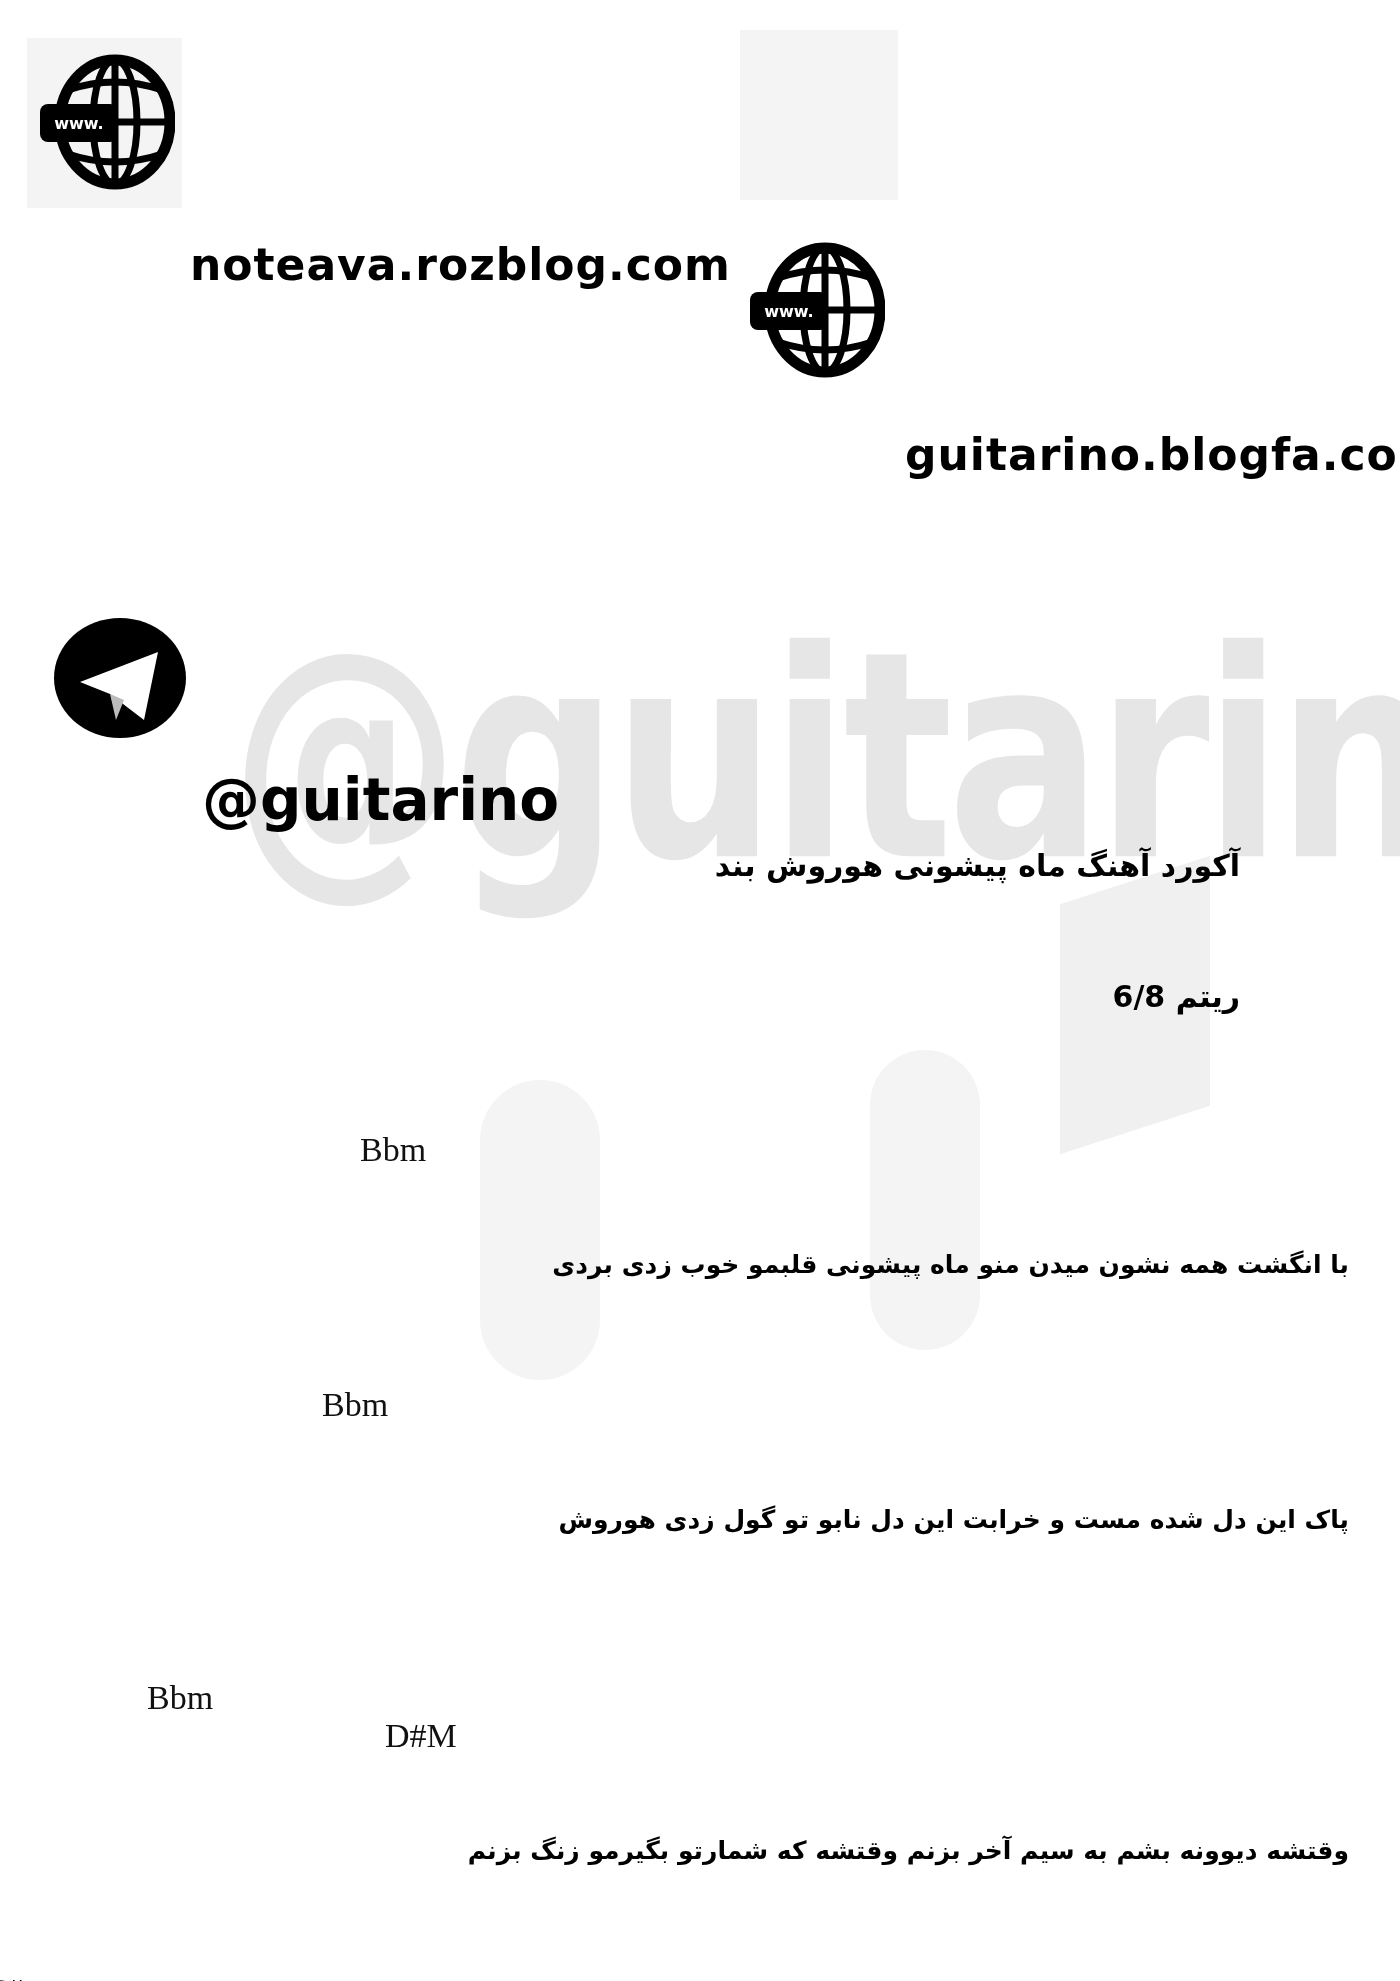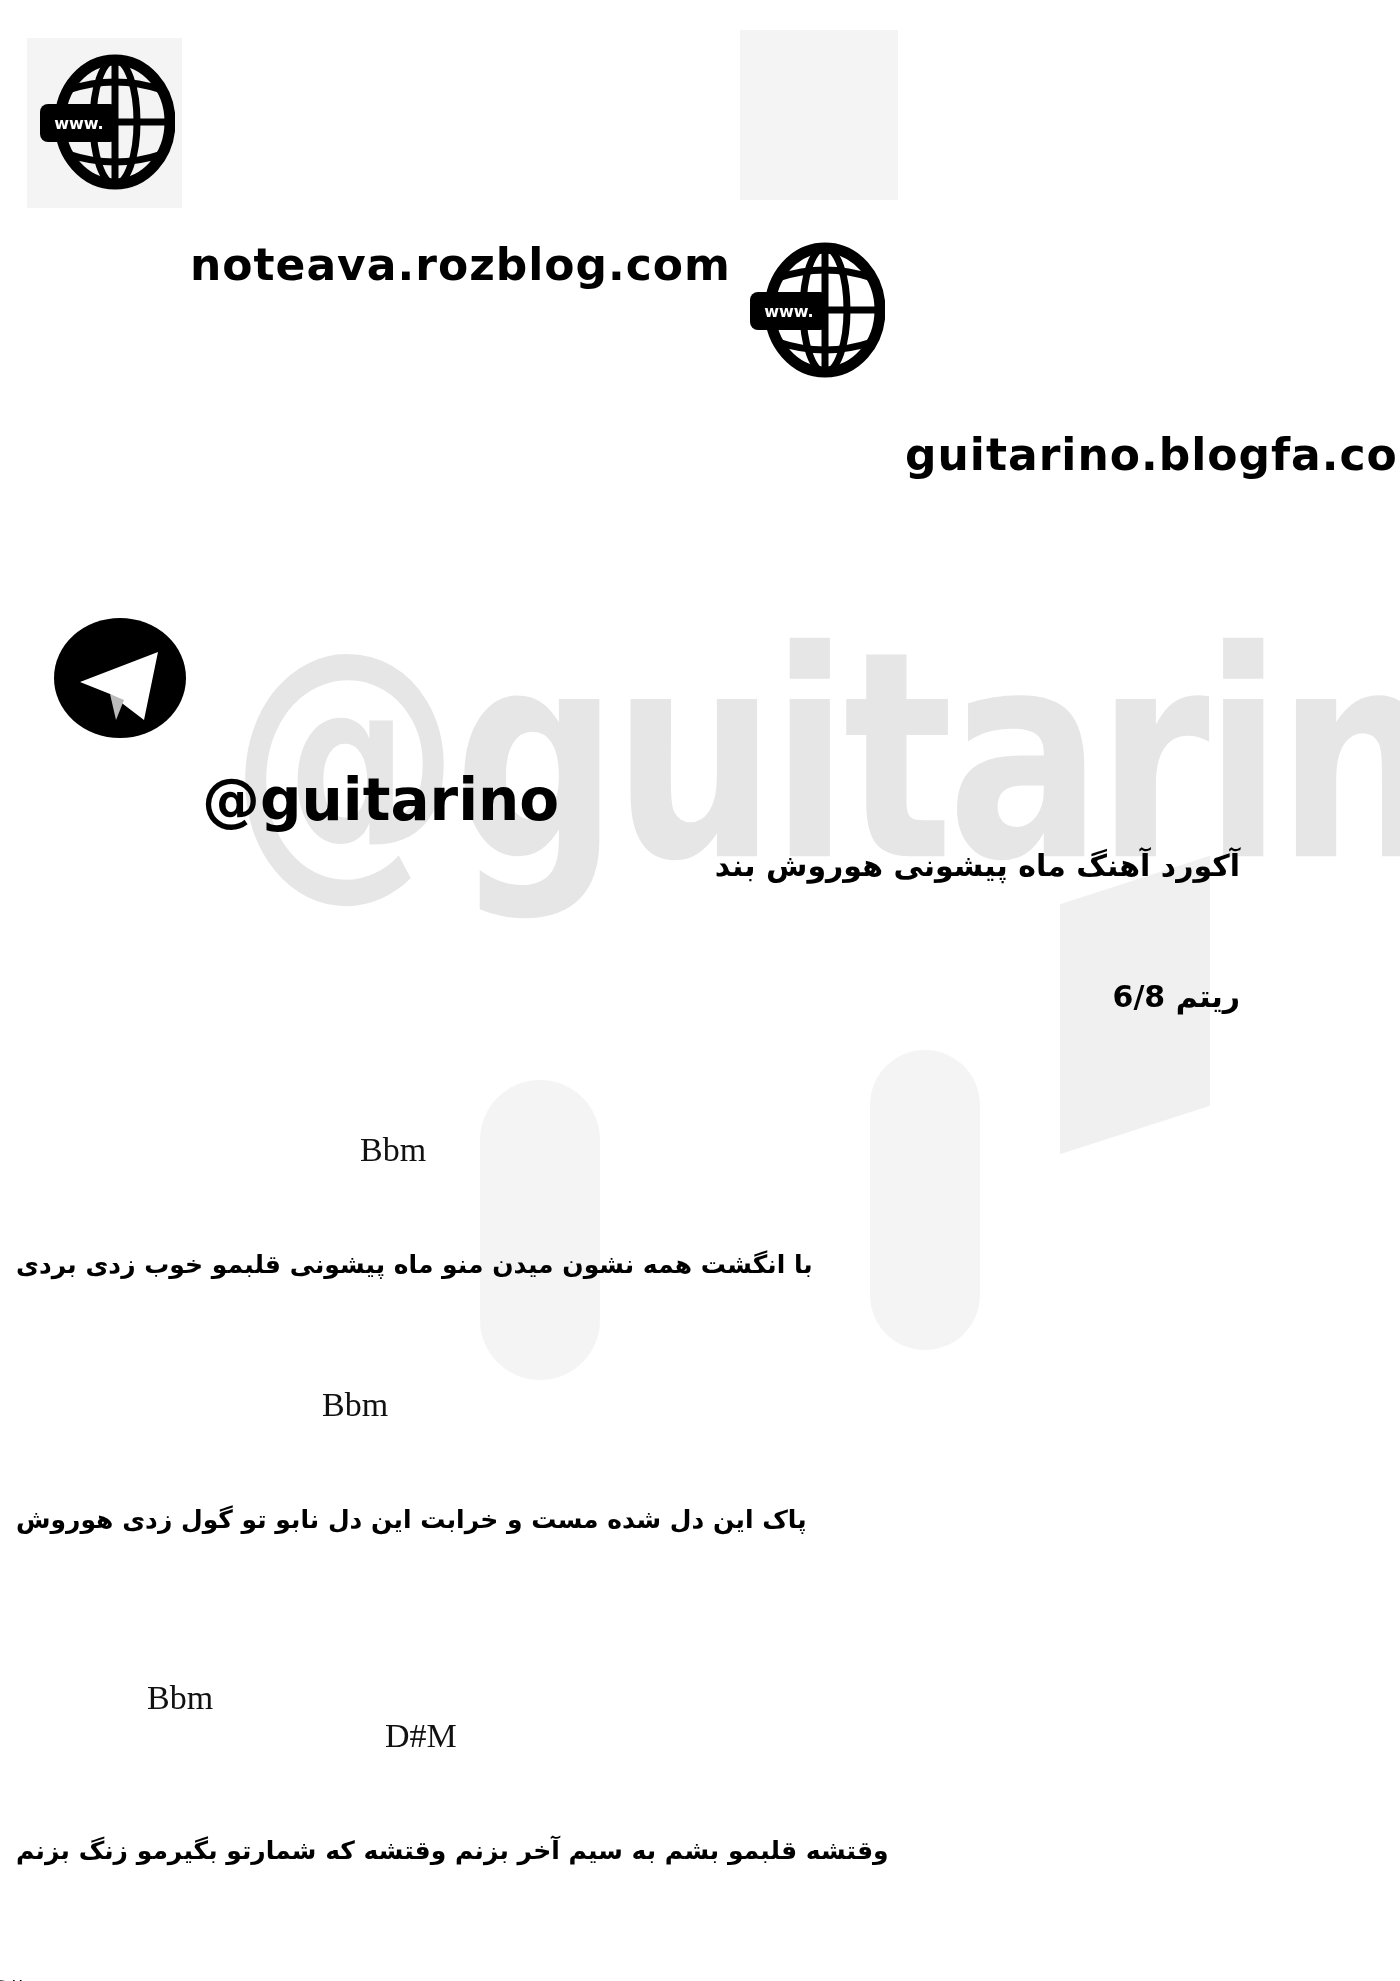--- a/index.html
+++ b/index.html
@@ -3,21 +3,21 @@
 <meta charset="utf-8">
 <style>
   html, body { margin:0; padding:0; background:#ffffff; }
   body { width:1400px; height:1981px; position:relative; overflow:hidden; font-family:"DejaVu Sans", sans-serif; color:#000; }
   .abs { position:absolute; }
   .globe-box { position:absolute; background:#f4f4f4; }
   .site-text { position:absolute; font-family:"DejaVu Sans", sans-serif; font-weight:bold; font-size:44px; letter-spacing:1px; color:#000; white-space:nowrap; }
   .tg-text { position:absolute; font-family:"DejaVu Sans", sans-serif; font-weight:bold; font-size:58px; color:#000; white-space:nowrap; }
   .title { position:absolute; direction:rtl; font-family:"DejaVu Sans", sans-serif; font-weight:bold; font-size:30px; white-space:nowrap; }
   .chord { position:absolute; font-family:"Liberation Serif", serif; font-size:34px; transform:translateX(-50%); white-space:nowrap; color:#111; }
-  .lyric { position:absolute; left:16px; width:1349px; text-align:left; direction:rtl; font-family:"DejaVu Sans", sans-serif; font-weight:bold; font-size:25px; white-space:nowrap; color:#000; }
+  .lyric { position:absolute; left:0; width:1349px; text-align:right; direction:rtl; font-family:"DejaVu Sans", sans-serif; font-weight:bold; font-size:25px; white-space:nowrap; color:#000; }
   .watermark { position:absolute; left:230px; top:590px; font-family:"DejaVu Sans", sans-serif; font-weight:bold; font-size:230px; color:#e6e6e6; letter-spacing:-6px; white-space:nowrap; transform:scaleY(1.25); transform-origin:top left; z-index:0; }
   .wm-shape { position:absolute; background:#ececec; z-index:0; }
   .layer { position:relative; z-index:1; }
 </style>
 </head>
 <body>
 
 
 
 
@@ -74,21 +74,21 @@
 
 <div class="chord layer" style="left:491px;top:587px;">G#M</div>
 <div class="chord layer" style="left:1022px;top:587px;">Bbm</div>
 <div class="lyric layer" style="top:668px;">پاک این دل شده مست و خرابت این دل نابو تو گول زدی هوروش</div>
 
 
 <div class="chord layer" style="left:357px;top:737px;">G#M</div>
 <div class="chord layer" style="left:656px;top:737px;">C#</div>
 <div class="chord layer" style="left:847px;top:737px;">Bbm</div>
 <div class="chord layer" style="left:1085px;top:737px;">D#M</div>
-<div class="lyric layer" style="top:818px;">وقتشه قلبمو بشم به سیم آخر بزنم وقتشه که شمارتو بگیرمو زنگ بزنم</div>
+<div class="lyric layer" style="top:818px;">وقتشه دیوونه بشم به سیم آخر بزنم وقتشه که شمارتو بگیرمو زنگ بزنم</div>
 
 
 <div class="chord layer" style="left:309px;top:887px;">G#M</div>
 <div class="chord layer" style="left:684px;top:887px;">C#</div>
 
 
 
 
 
 

